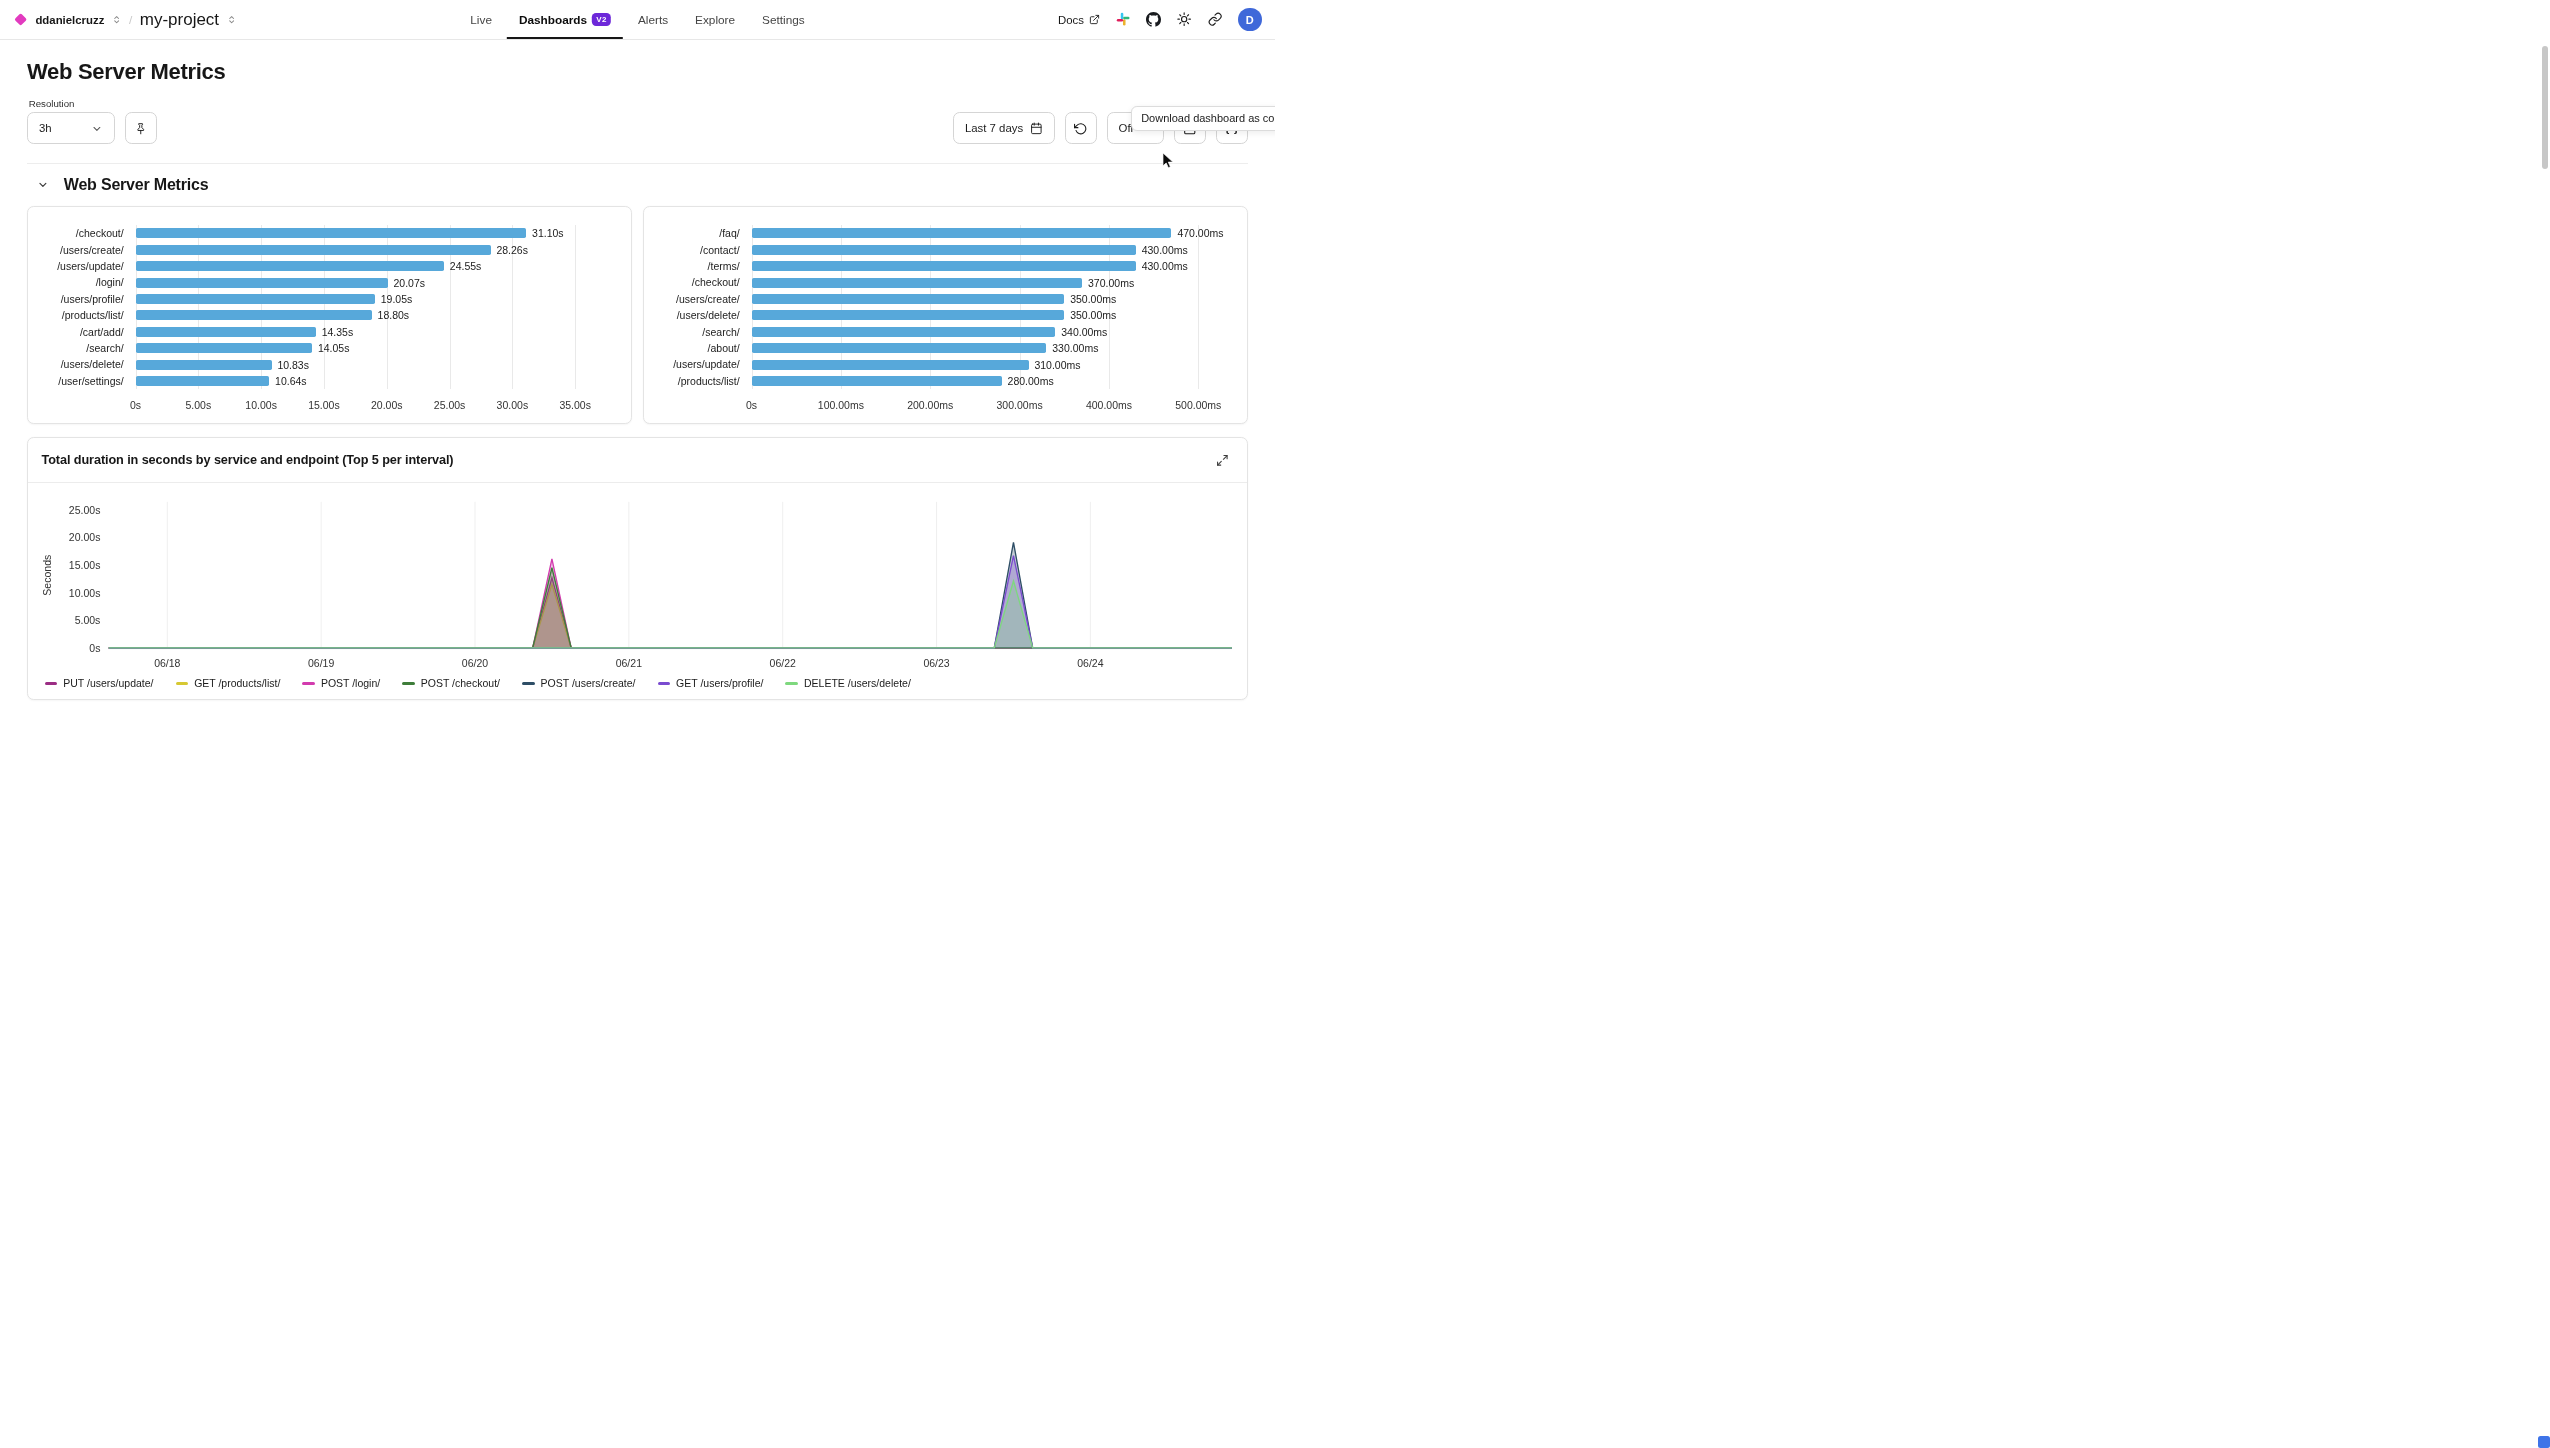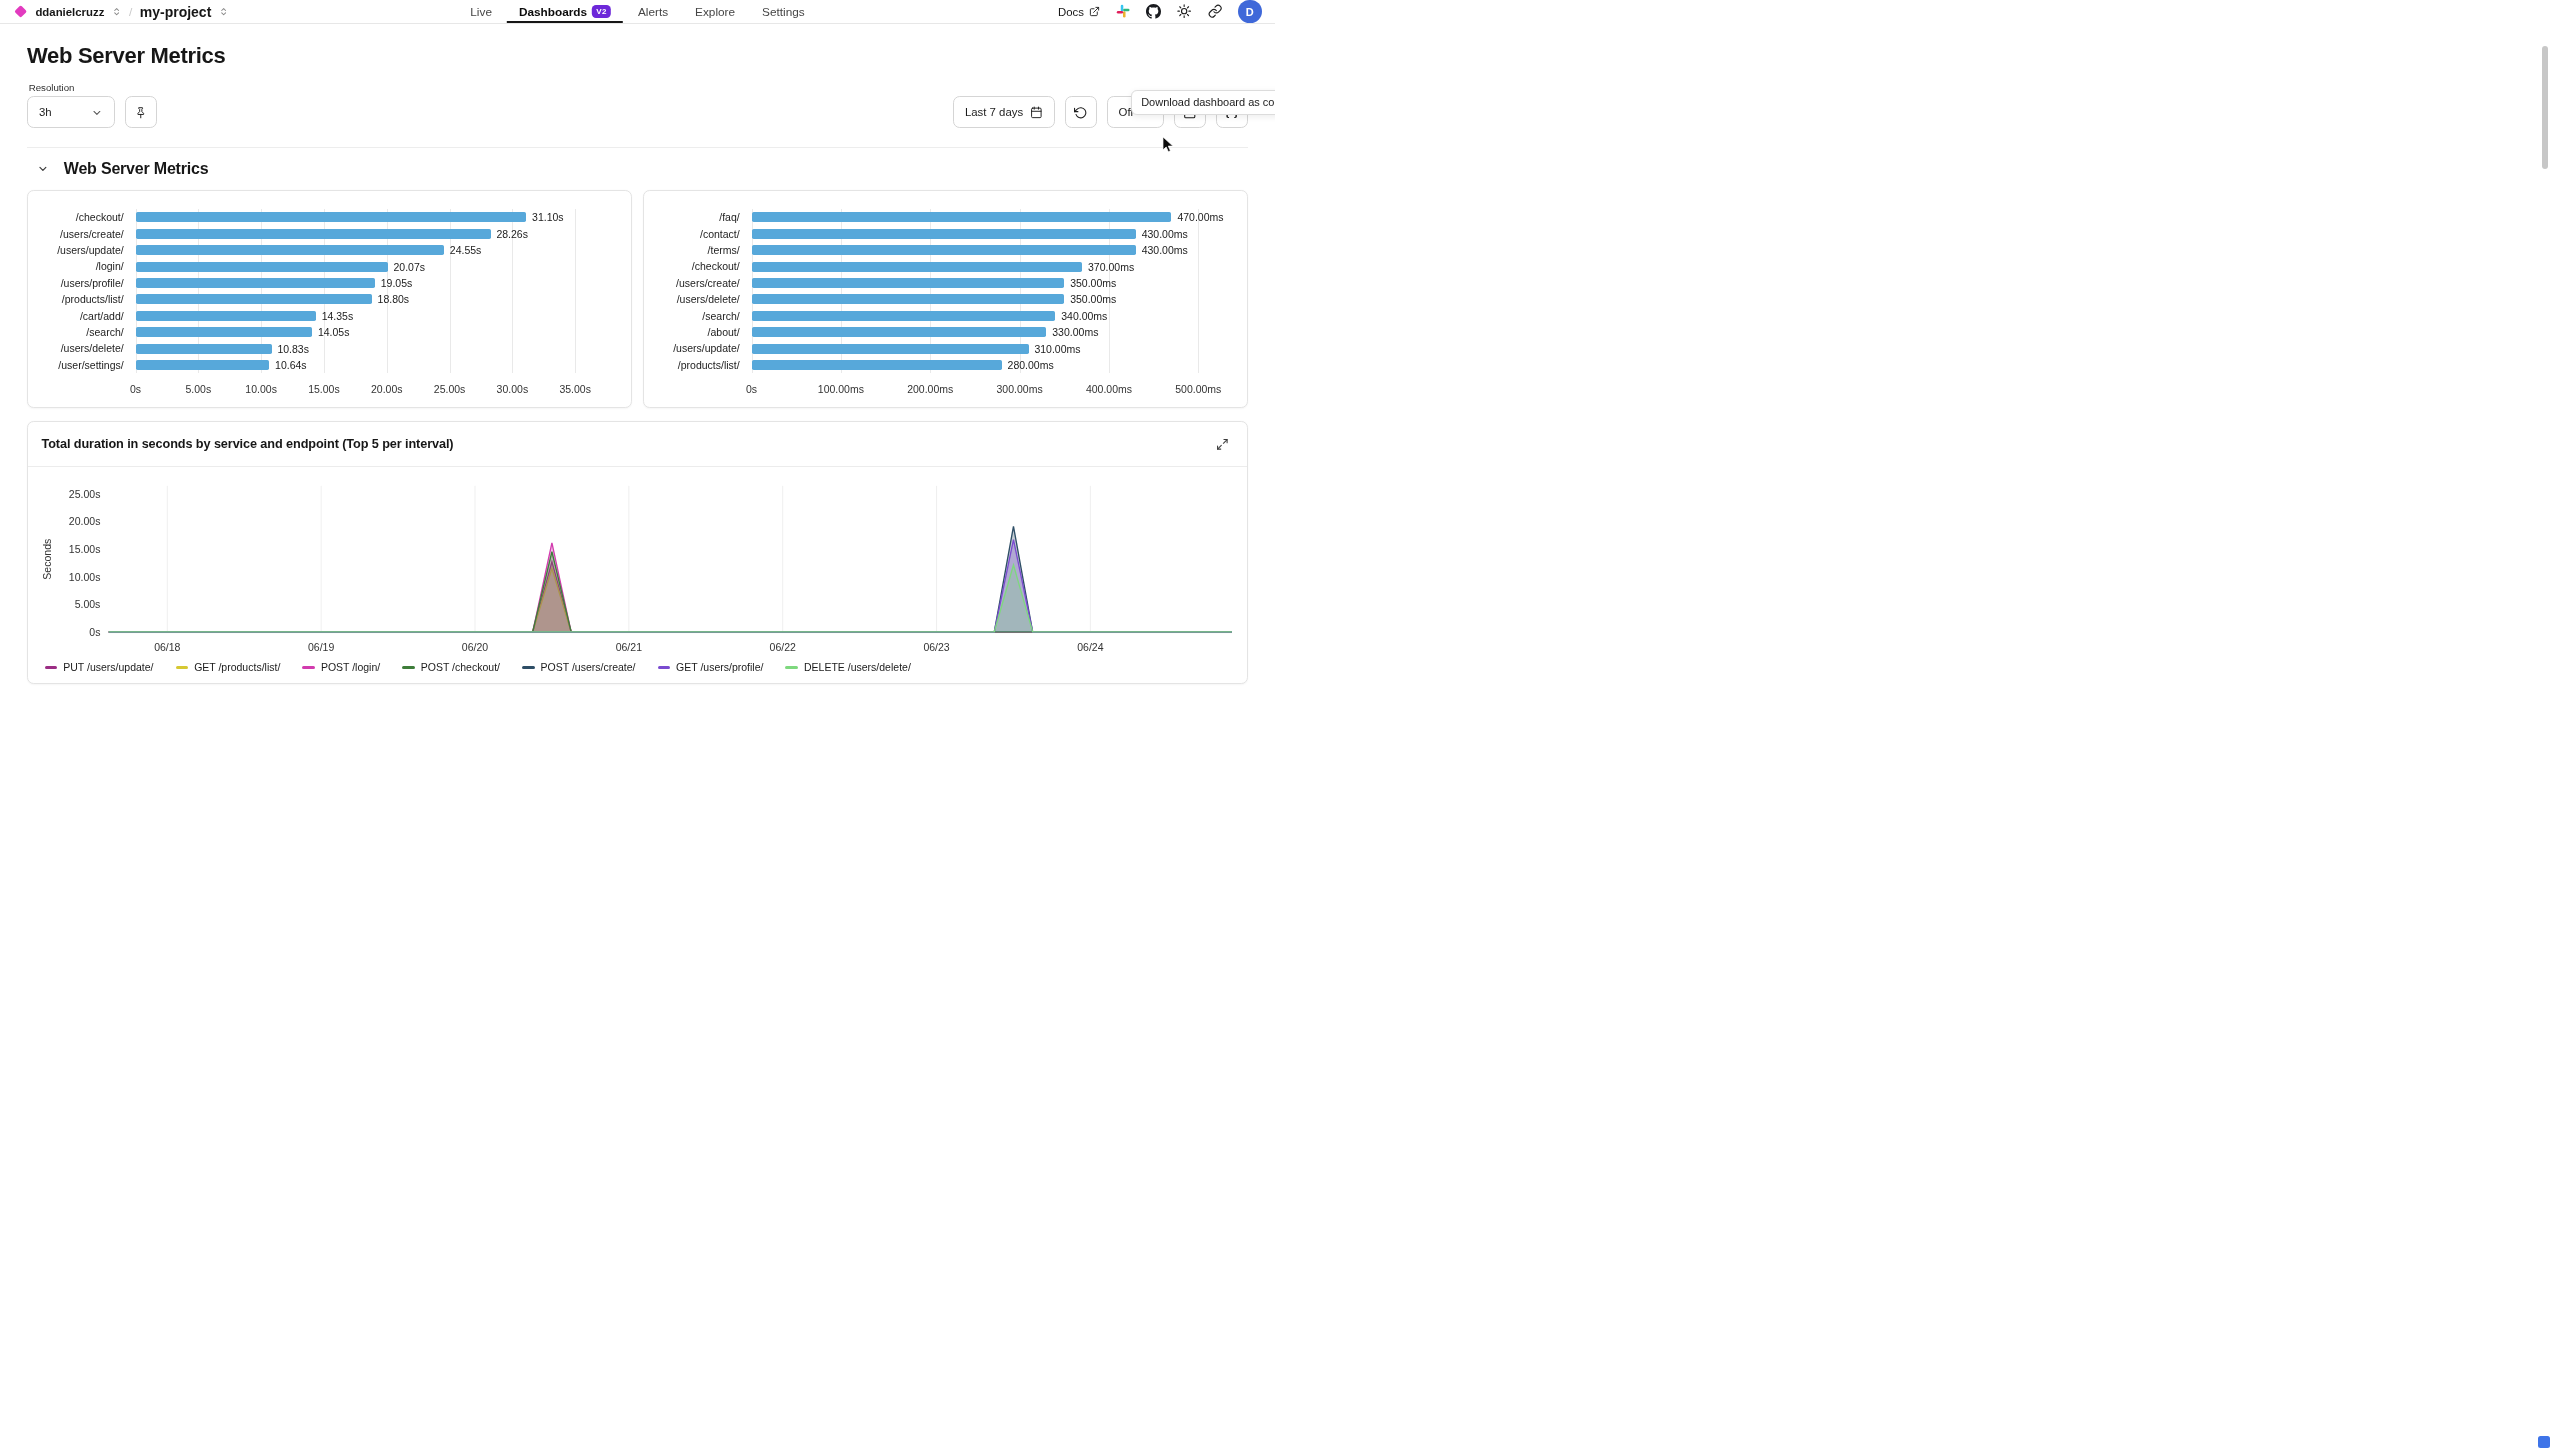--- a/index.html
+++ b/index.html
@@ -3,27 +3,27 @@
 <meta charset="utf-8">
 <style>
   * { margin:0; padding:0; box-sizing:border-box; }
   html,body { width:1275px; height:724px; }
   body {
     font-family:"Liberation Sans","DejaVu Sans",sans-serif;
     background:#fff; color:#171717; overflow:hidden; position:relative;
   }
   
   .topbar {
-    height:24px; display:flex; align-items:center; padding:0 13.5px;
+    height:40px; display:flex; align-items:center; padding:0 13.5px;
     border-bottom:0.8px solid #e7e7e7; background:#fff; position:relative; z-index:5;
   }
   .brand { display:flex; align-items:center; gap:7.6px; }
   .diamond { width:9.3px; height:9.3px; border-radius:1.7px; transform:rotate(45deg); margin:0 2.5px; }
   .org-name { font-size:11.4px; font-weight:700; }
-  .proj-name { font-size:14px; font-weight:700; }
+  .proj-name { font-size:17px; font-weight:400; }
   .crumb-sep { color:#c9c9c9; font-size:11.8px; }
   .selector-icon svg { display:block; }
   .nav-center {
     position:absolute; left:50%; transform:translateX(-50%);
     display:flex; gap:27px; height:100%; align-items:center;
   }
   .nav-item {
     display:flex; align-items:center; height:100%; position:relative;
     font-size:11.8px; color:#454545; cursor:pointer; gap:5px;
   }

